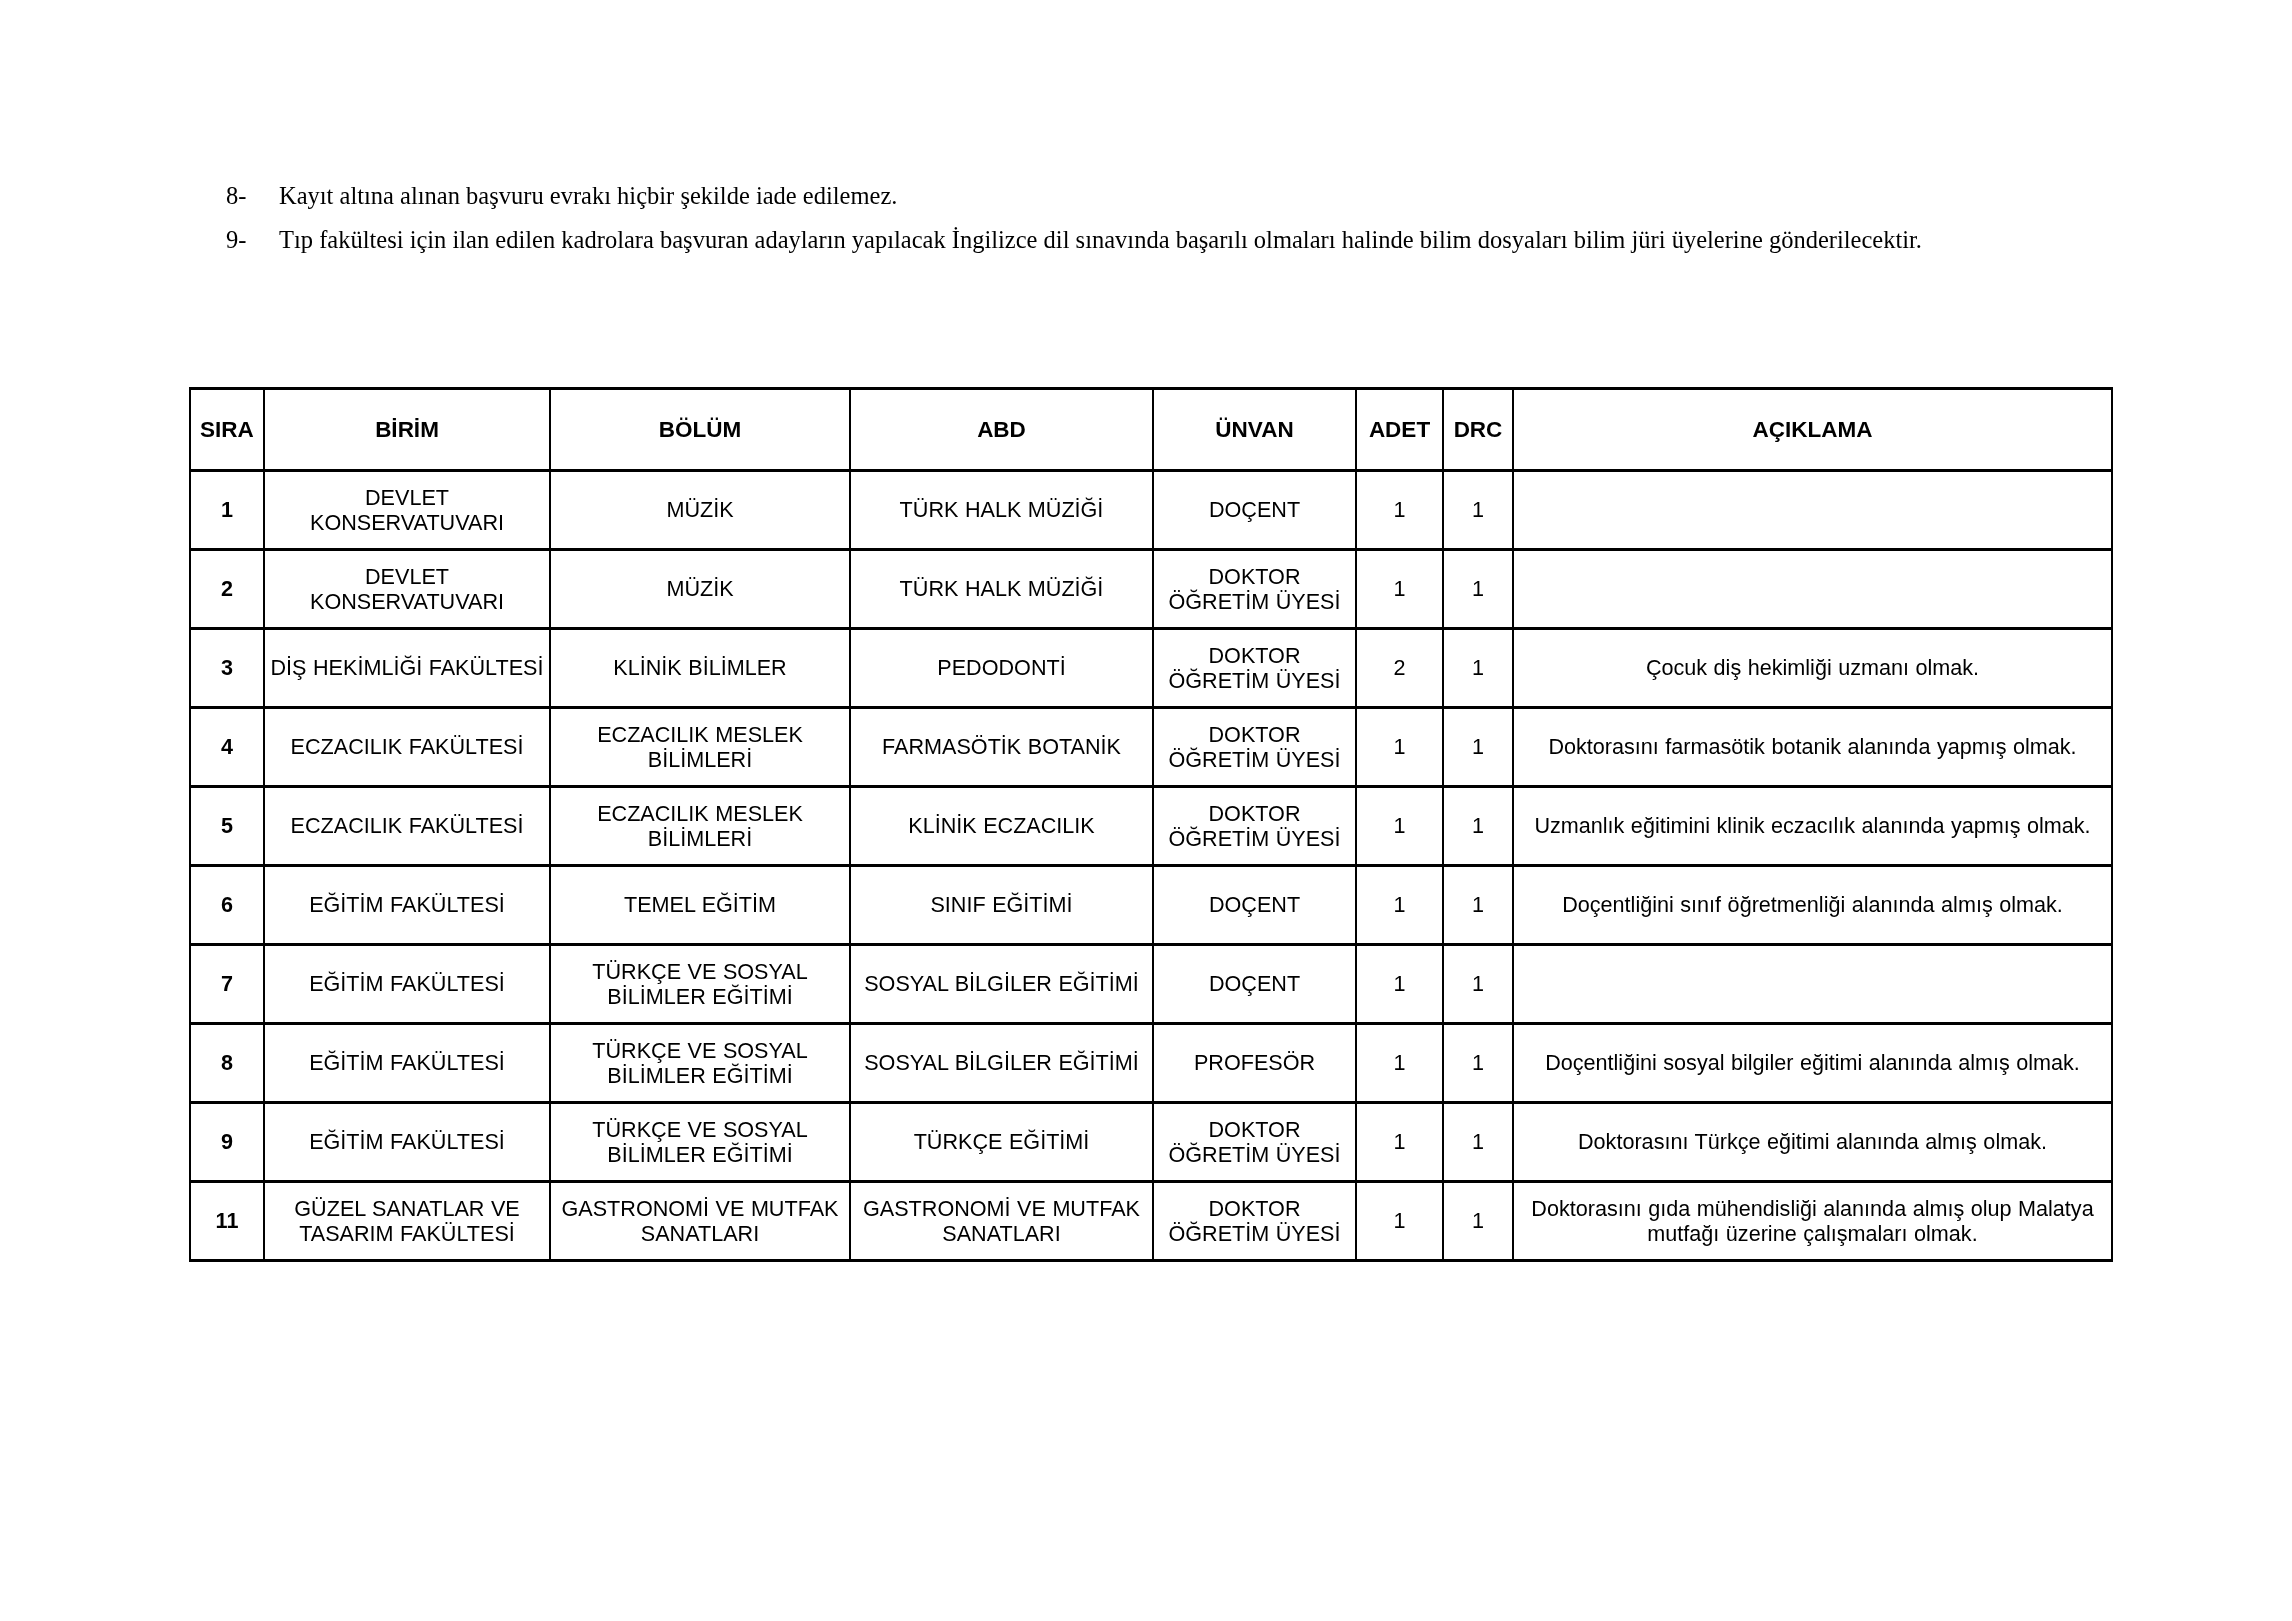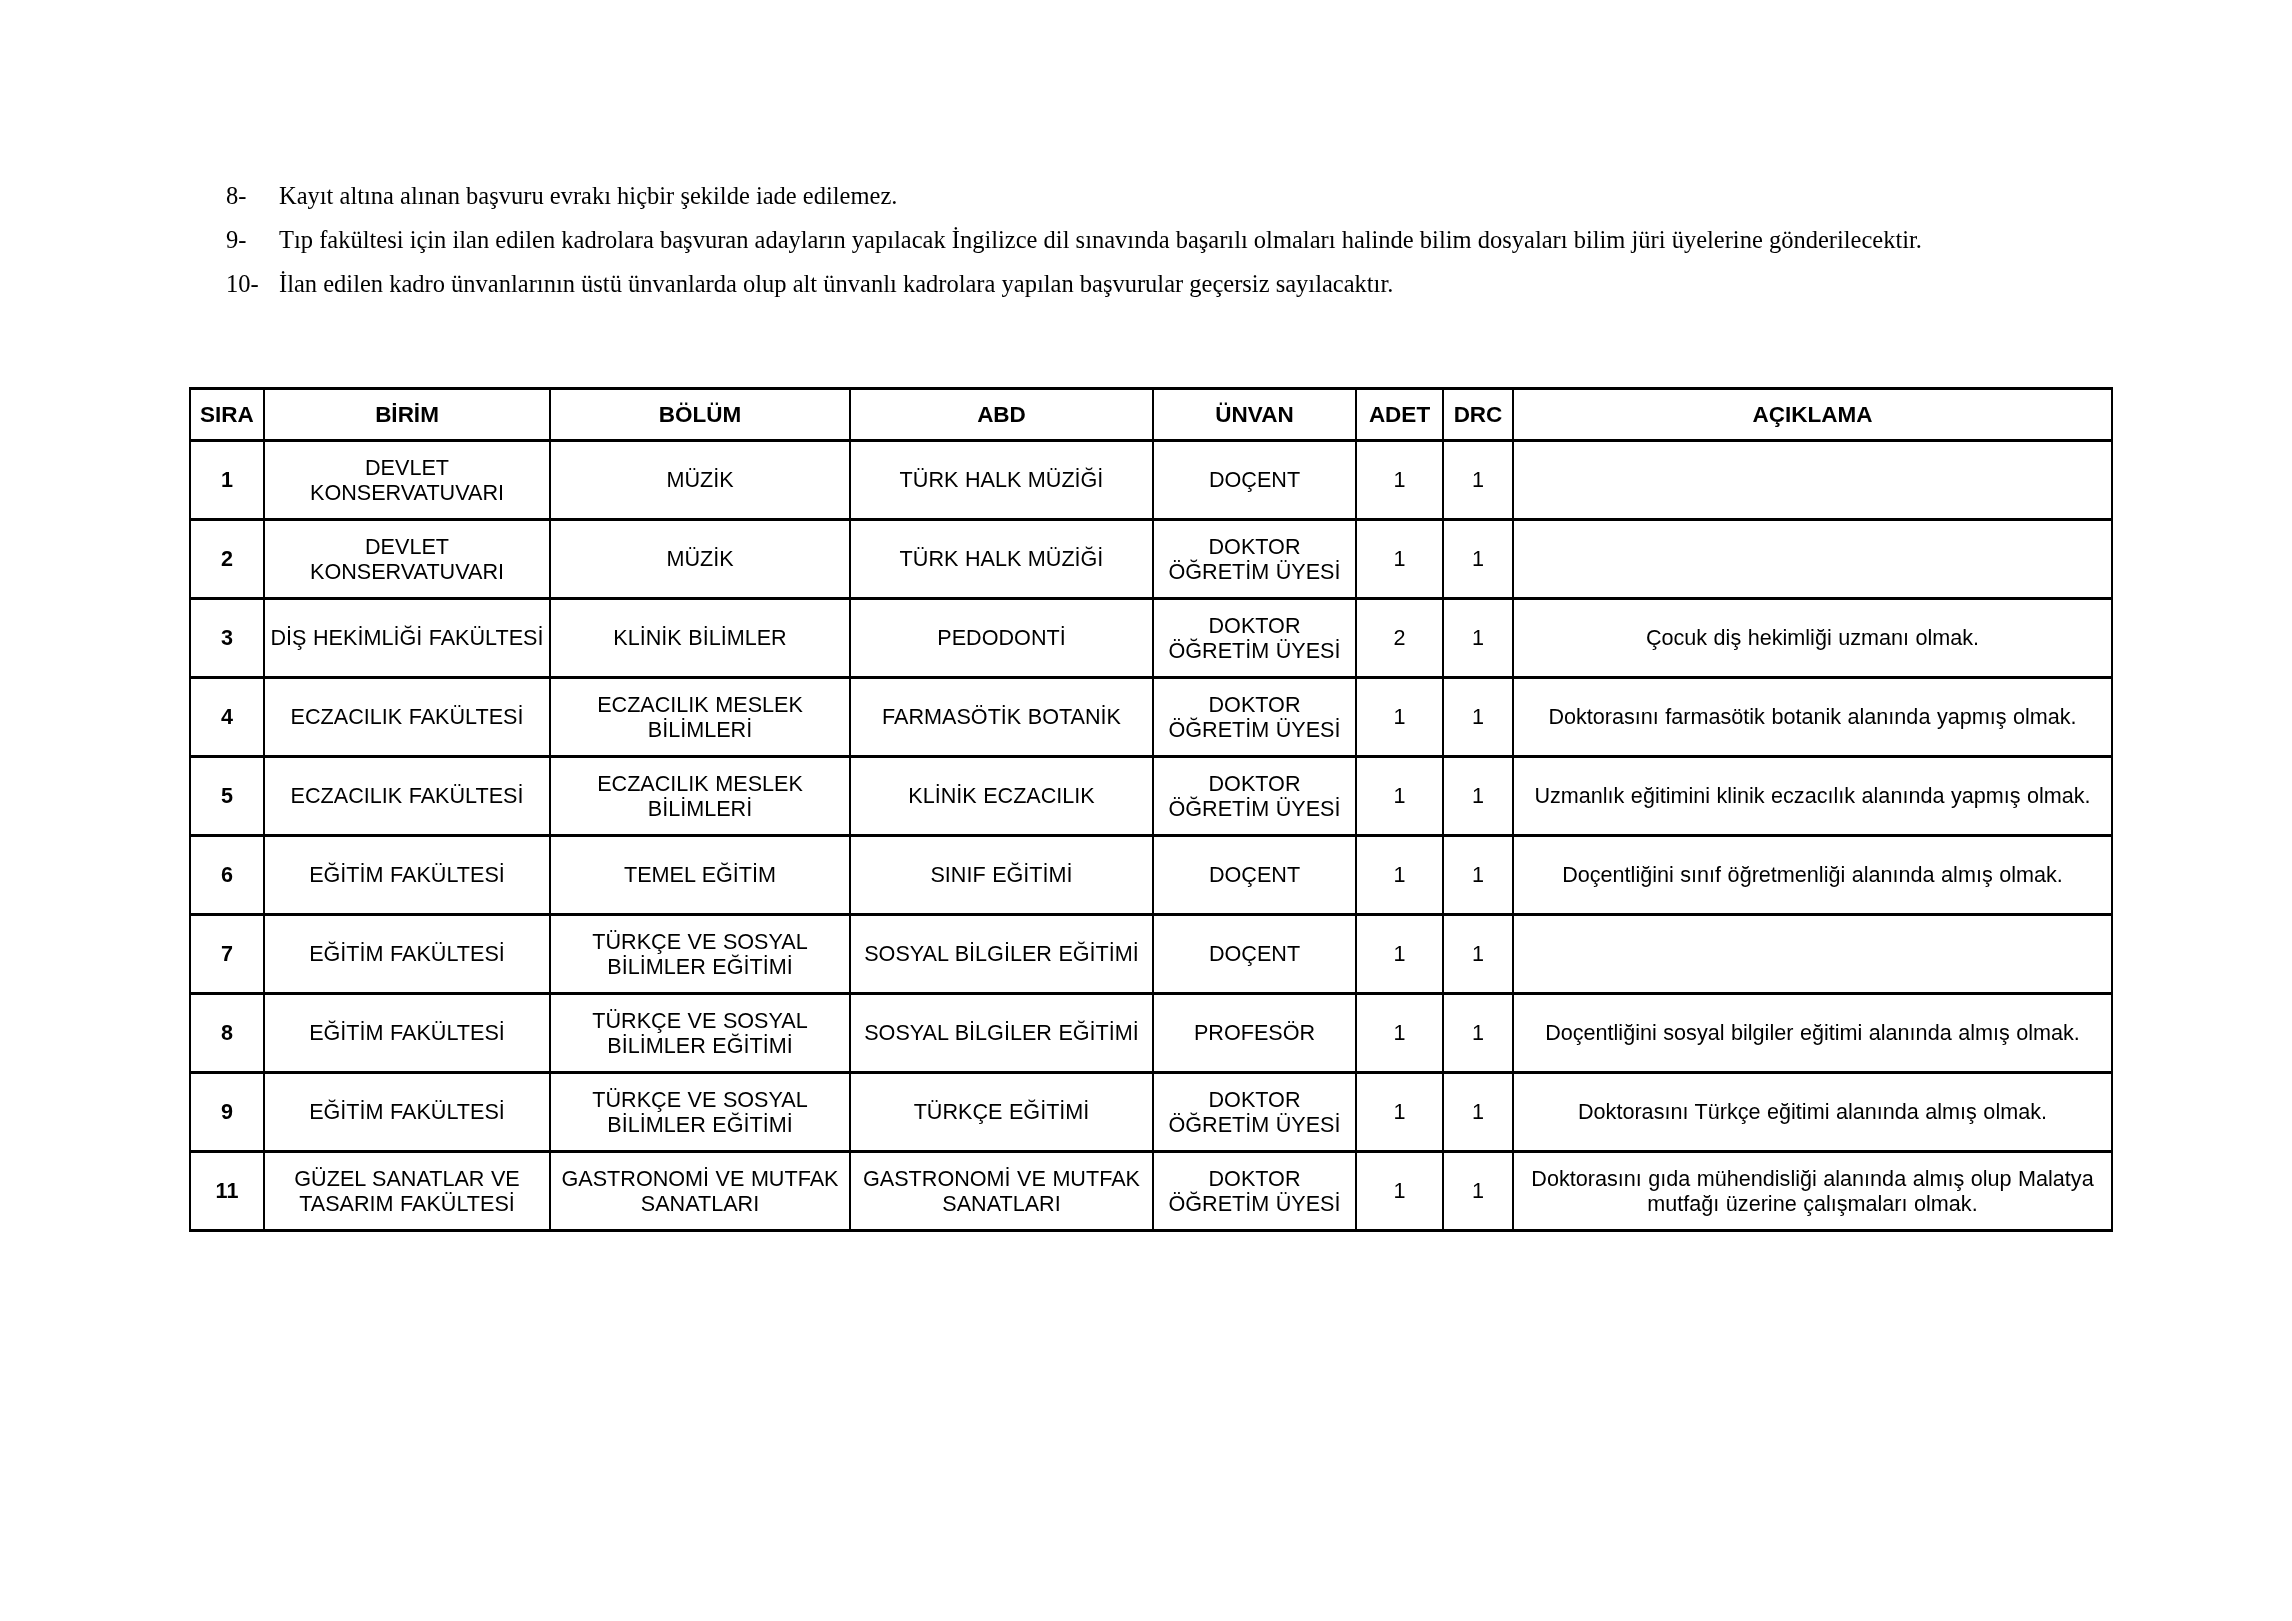--- a/index.html
+++ b/index.html
@@ -40,21 +40,21 @@
     border:2.9px solid #000;
     border-top-width:3.9px;
     border-bottom-width:3.9px;
   }
   table.positions th {
     height:49px;
     font-size:22.5px;
     font-weight:bold;
     text-align:center;
     vertical-align:middle;
-    padding:0 2px;
+    padding:15px 2px;
     margin-left:48px;
   }
   table.positions td {
     height:76px;
     font-size:21.6px;
     line-height:25.5px;
     text-align:center;
     vertical-align:middle;
     padding:0 3.9px;
     word-spacing:0.5px;
@@ -75,24 +75,20 @@
 <div class="page">
 
   <div class="notes">
     <div class="note">
       <span class="note-num">8-</span>
       <span class="note-text">Kayıt altına alınan başvuru evrakı hiçbir şekilde iade edilemez.</span>
     </div>
     <div class="note">
       <span class="note-num">9-</span>
       <span class="note-text">Tıp fakültesi için ilan edilen kadrolara başvuran adayların yapılacak İngilizce dil sınavında başarılı olmaları halinde bilim dosyaları bilim jüri üyelerine gönderilecektir.</span>
-    </div>
-    <div class="note">
-      <span class="note-num">10-</span>
-      <span class="note-text">İlan edilen kadro ünvanlarının üstü ünvanlarda olup alt ünvanlı kadrolara yapılan başvurular geçersiz sayılacaktır.</span>
     </div>
   </div>
 
   <table class="positions">
     <colgroup>
       <col style="width:74px">
       <col style="width:286px">
       <col style="width:300px">
       <col style="width:303px">
       <col style="width:203px">

